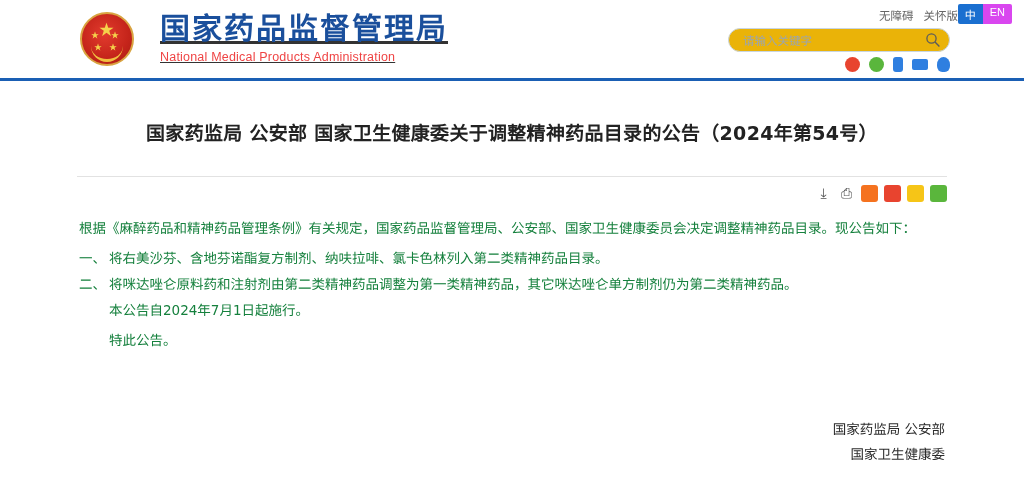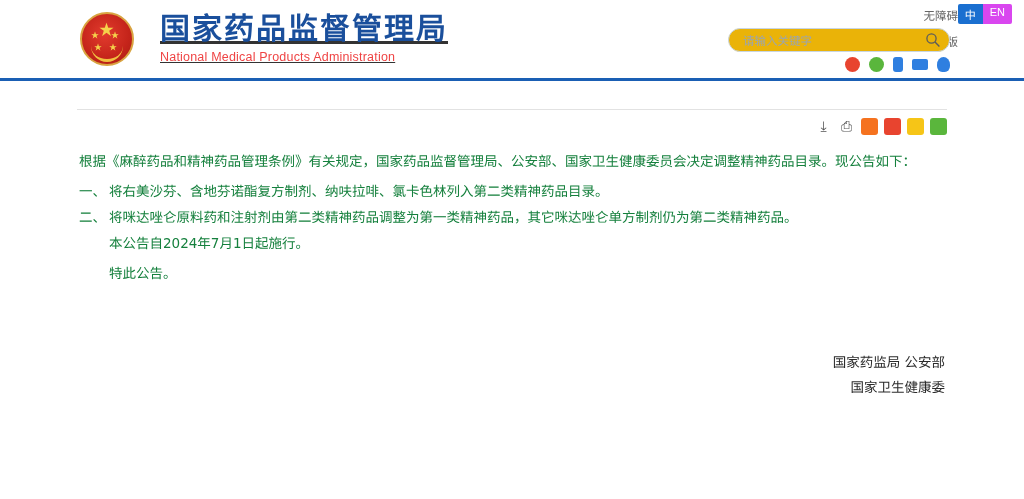--- a/index.html
+++ b/index.html
@@ -94,21 +94,20 @@
   
   .top-links {
     position: absolute;
     right: 66px;
     top: 7px;
     font-size: 11.5px;
     color: #666;
     display: flex;
     align-items: center;
     gap: 10px;
-    flex-direction: column;
   }
   .top-links span { cursor: pointer; }
   .lang-toggle {
     position: absolute;
     right: 12px;
     top: 4px;
     display: flex;
     border-radius: 2px;
     overflow: hidden;
     font-size: 11px;
@@ -307,20 +306,21 @@
       <span class="hicon mail"></span>
       <span class="hicon user"></span>
     </div>
 
   </div>
 </div>
 
 <div class="main">
   <div class="article">
 
+    <div class="art-title">国家药监局 公安部 国家卫生健康委关于调整精神药品目录的公告（2024年第54号）</div>
 
     <div class="divider"></div>
 
     <div class="tool-row">
       <div class="tool-icons">
         <span class="ti download">⤓</span>
         <span class="ti print">⎙</span>
         <span class="ti orange"></span>
         <span class="ti red"></span>
         <span class="ti yellow"></span>

